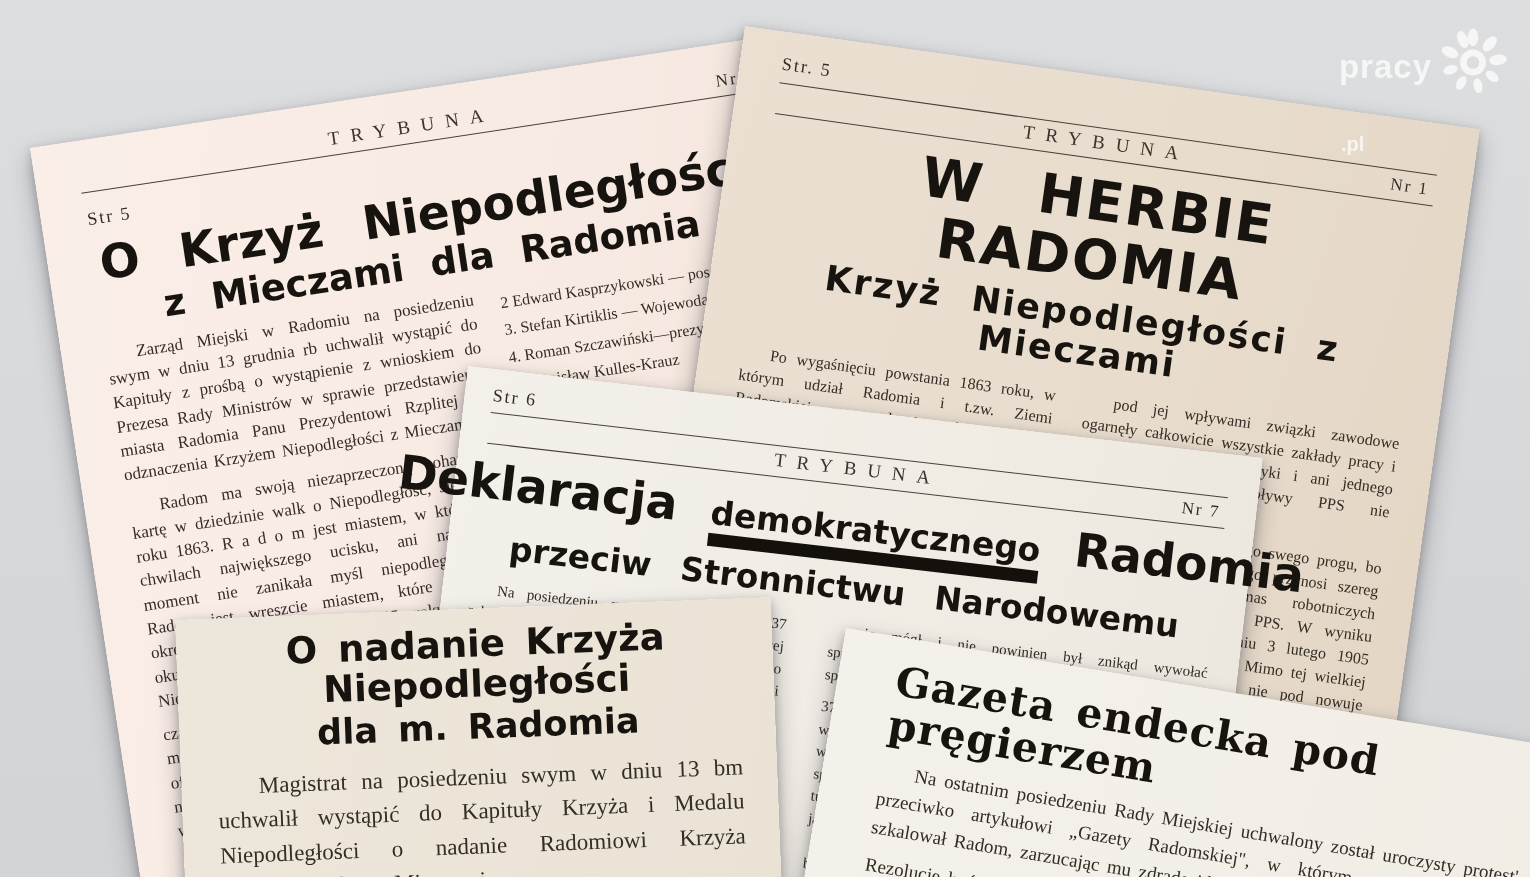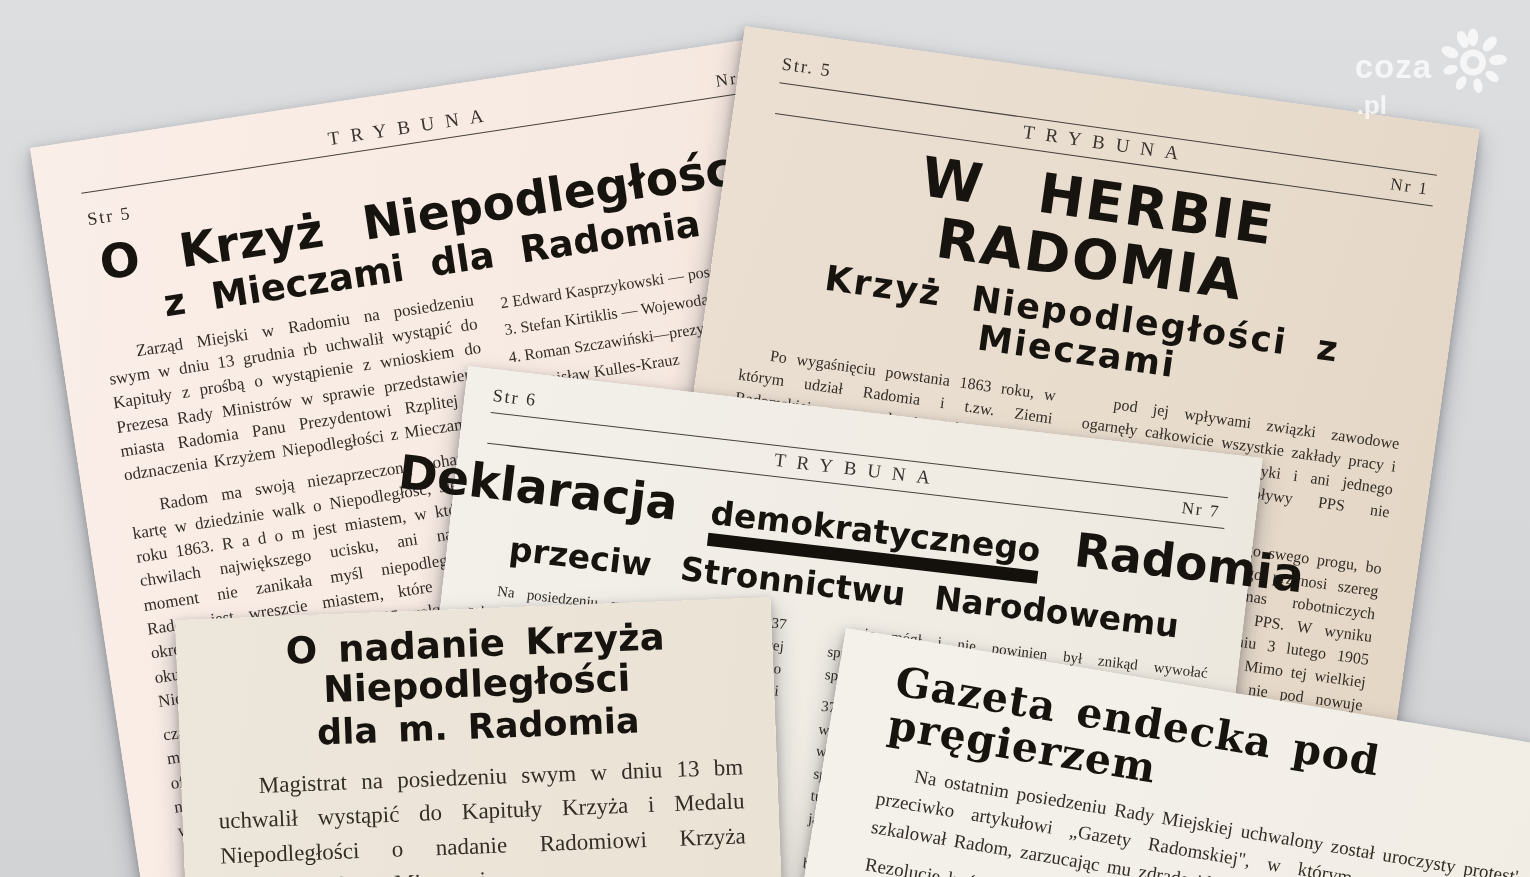--- a/index.html
+++ b/index.html
@@ -9,21 +9,21 @@
          font-family:"Liberation Serif",serif;}
 
   
   .logo{position:absolute;top:24px;right:20px;z-index:9;color:rgba(255,255,255,.72);
         font-family:"Liberation Sans",sans-serif;line-height:1;}
   .logo-row1{display:flex;align-items:flex-start;gap:4px;}
   .logo-coza{font-size:33px;font-weight:bold;letter-spacing:1px;margin-top:26px;}
   .logo-sun{width:74px;height:74px;opacity:.95;}
   .logo-row2{margin-top:-6px;display:flex;align-items:baseline;}
   .logo-dzien{font-size:47px;font-weight:bold;letter-spacing:1px;}
-  .logo-pl{font-size:26px;font-weight:bold;margin-left:2px;}
+  .logo-pl{font-size:20px;font-weight:bold;margin-left:2px;margin-top:42px;}
 
   
   .clip{position:absolute;transform-origin:0 0;color:#2e2922;
         box-shadow:0 12px 24px rgba(35,35,45,.35), 0 3px 8px rgba(35,35,45,.25);}
   .rule{border-bottom:1.6px solid #46403a;}
   .mast-row{position:relative;text-align:center;padding:3px 0 5px;}
   .mast{font-family:"Liberation Serif",serif;letter-spacing:11px;font-size:19px;color:#3a342e;}
   .issue{position:absolute;right:6px;bottom:5px;font-size:17px;letter-spacing:2px;color:#332d27;}
   .page-no{font-size:18px;letter-spacing:2px;color:#332d27;}
   .h-main{font-family:"DejaVu Sans",sans-serif;font-weight:bold;color:#17140f;
@@ -94,21 +94,21 @@
                  letter-spacing:1px;word-spacing:6px;}
   .clip5 .body-txt{margin-top:10px;font-size:19px;line-height:1.5;word-spacing:3px;}
 </style>
 </head>
 <body>
 
 <div class="stage">
 
   <div class="logo">
     <div class="logo-row1">
-      <span class="logo-coza">coza</span>
+      <span class="logo-coza">pracy</span>
       <svg class="logo-sun" viewBox="0 0 100 100">
         <g fill="rgba(255,255,255,0.78)">
           <ellipse cx="50" cy="18" rx="7" ry="12"></ellipse>
           <ellipse cx="50" cy="18" rx="7" ry="12" transform="rotate(42 50 52)"></ellipse>
           <ellipse cx="50" cy="18" rx="7" ry="12" transform="rotate(84 50 52)"></ellipse>
           <ellipse cx="50" cy="20" rx="6" ry="10" transform="rotate(126 50 52)"></ellipse>
           <ellipse cx="50" cy="20" rx="6" ry="10" transform="rotate(168 50 52)"></ellipse>
           <ellipse cx="50" cy="20" rx="6" ry="10" transform="rotate(210 50 52)"></ellipse>
           <ellipse cx="50" cy="20" rx="6" ry="10" transform="rotate(252 50 52)"></ellipse>
           <ellipse cx="50" cy="18" rx="7" ry="12" transform="rotate(294 50 52)"></ellipse>

